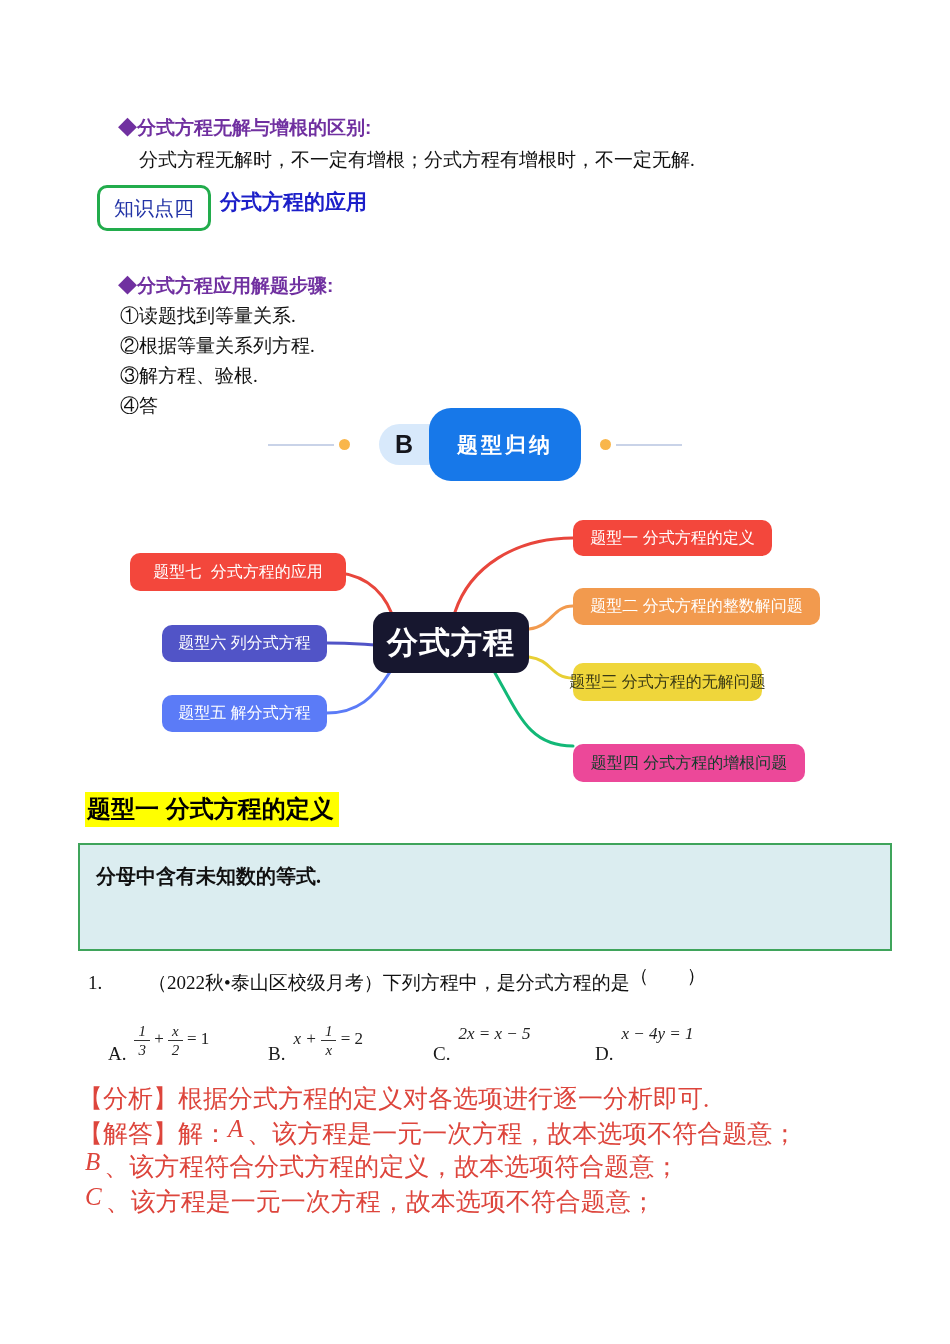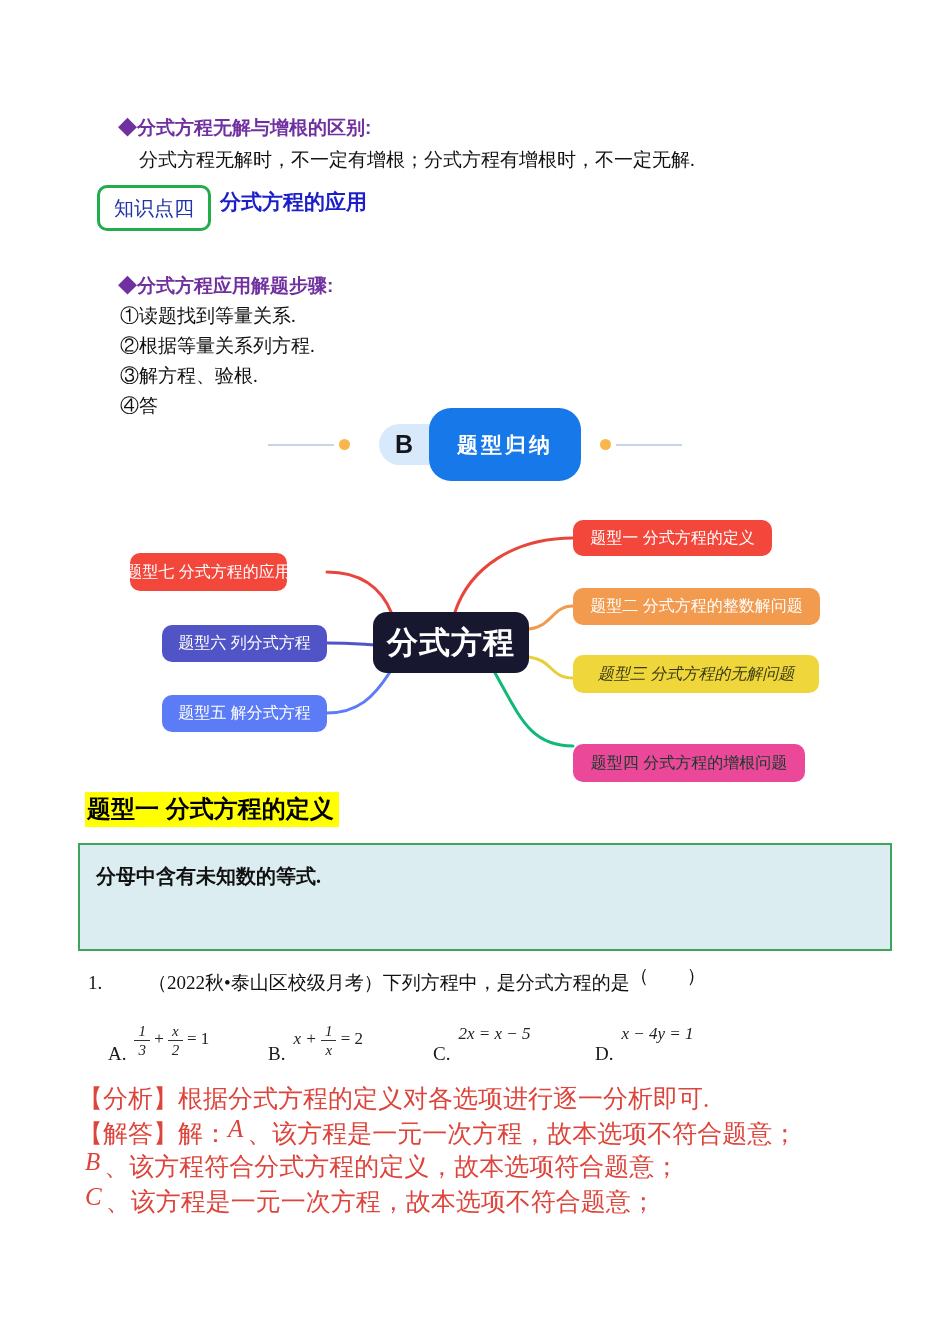--- a/index.html
+++ b/index.html
@@ -29,26 +29,26 @@
         padding:16px 28px;font-family:"Liberation Sans",sans-serif;font-weight:bold;font-size:21px;
         color:#fff;letter-spacing:3px;}
 
   
   .mindmap{left:0;top:505px;width:950px;height:275px;}
   .mindmap svg{position:absolute;left:0;top:0;}
   .mnode{position:absolute;border-radius:10px;display:flex;align-items:center;justify-content:center;
          font-family:"Liberation Sans",sans-serif;font-size:16px;font-weight:500;white-space:nowrap;}
   .center-node{left:373px;top:107px;width:156px;height:61px;border-radius:14px;
          font-size:31px;font-weight:bold;letter-spacing:1px;}
-  .n7{left:130px;top:48px;width:157px;height:38px;}
+  .n7{left:130px;top:48px;width:216px;height:38px;font-family:Liberation Mono, monospace;}
   .n6{left:162px;top:120px;width:165px;height:37px;}
   .n5{left:162px;top:190px;width:165px;height:37px;}
   .n1{left:573px;top:15px;width:199px;height:36px;}
   .n2{left:573px;top:83px;width:247px;height:37px;}
-  .n3{left:573px;top:150px;width:246px;height:38px;font-style:italic;}
+  .n3{left:573px;top:158px;width:189px;height:38px;}
   .n4{left:573px;top:222px;width:232px;height:38px;}
 
   
   .sec-h{left:85px;top:792px;font-family:"Liberation Sans",sans-serif;font-weight:bold;
          font-size:24px;color:#000;background:#ffff00;padding:1px 5px 2px 2px;}
 
   
   .tips{left:78px;top:843px;width:778px;height:84px;background:#dbedf0;border:2px solid #3fa45b;
         padding:10px 16px;font-weight:bold;font-size:20px;color:#111;}
   .tips .line{height:42px;display:flex;align-items:center;}

